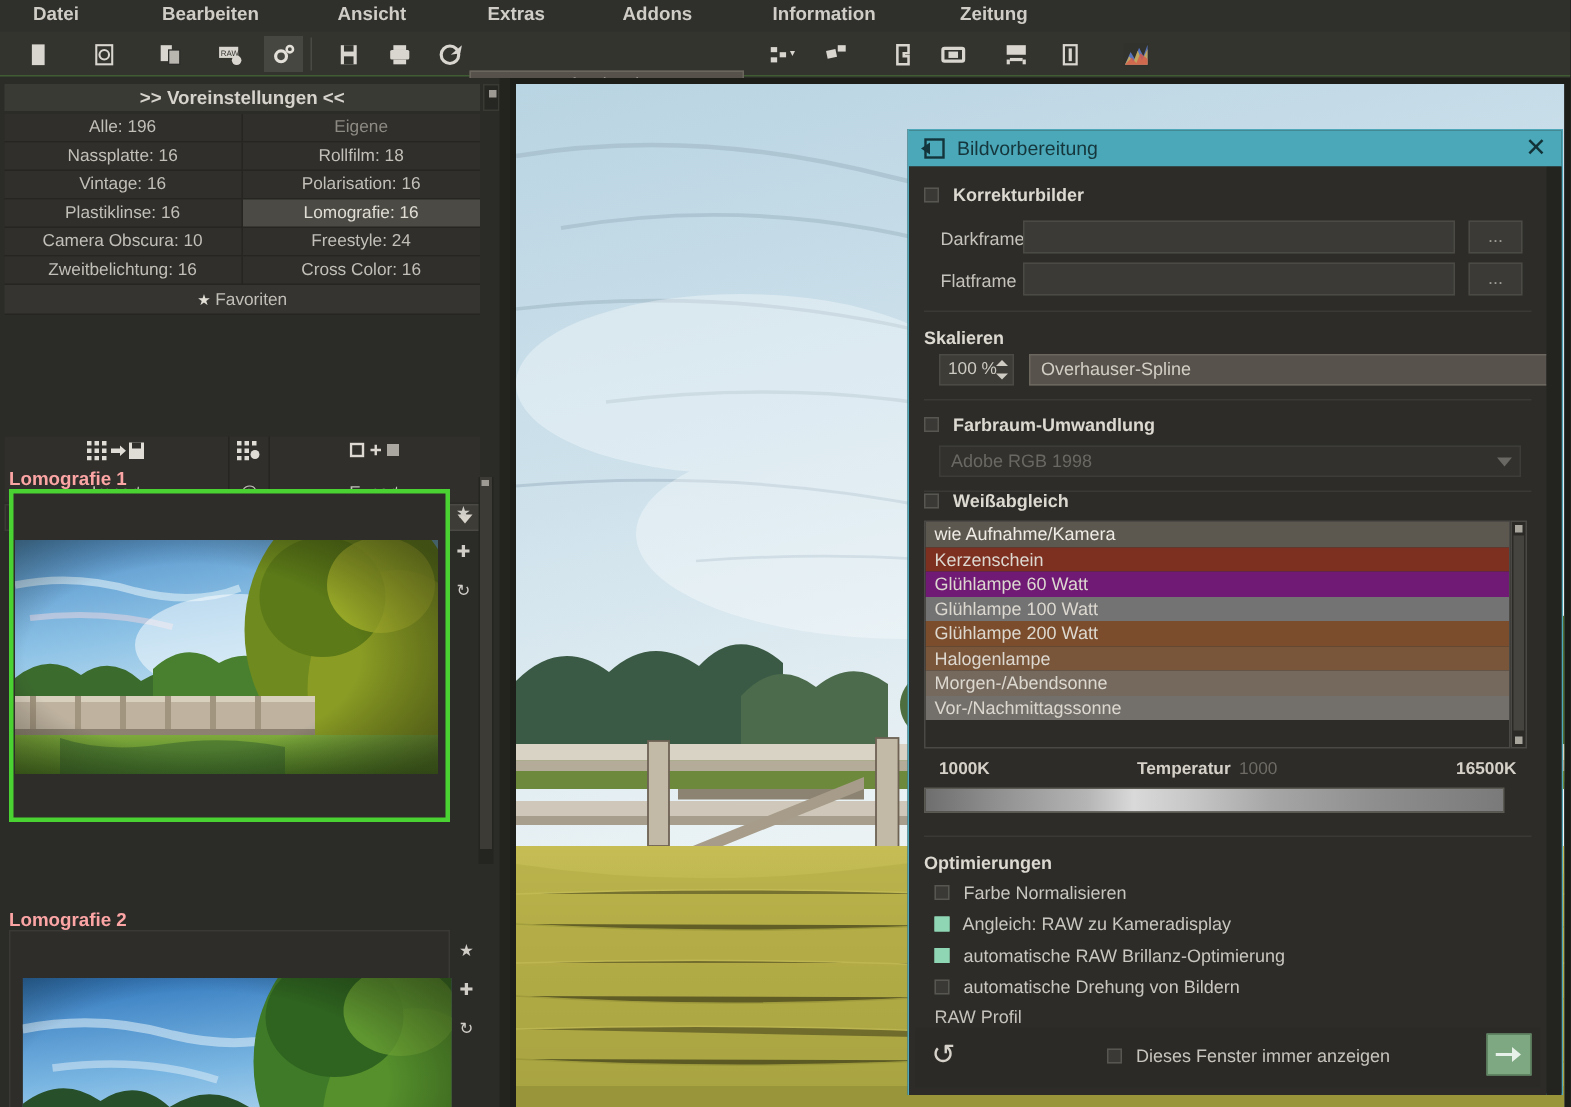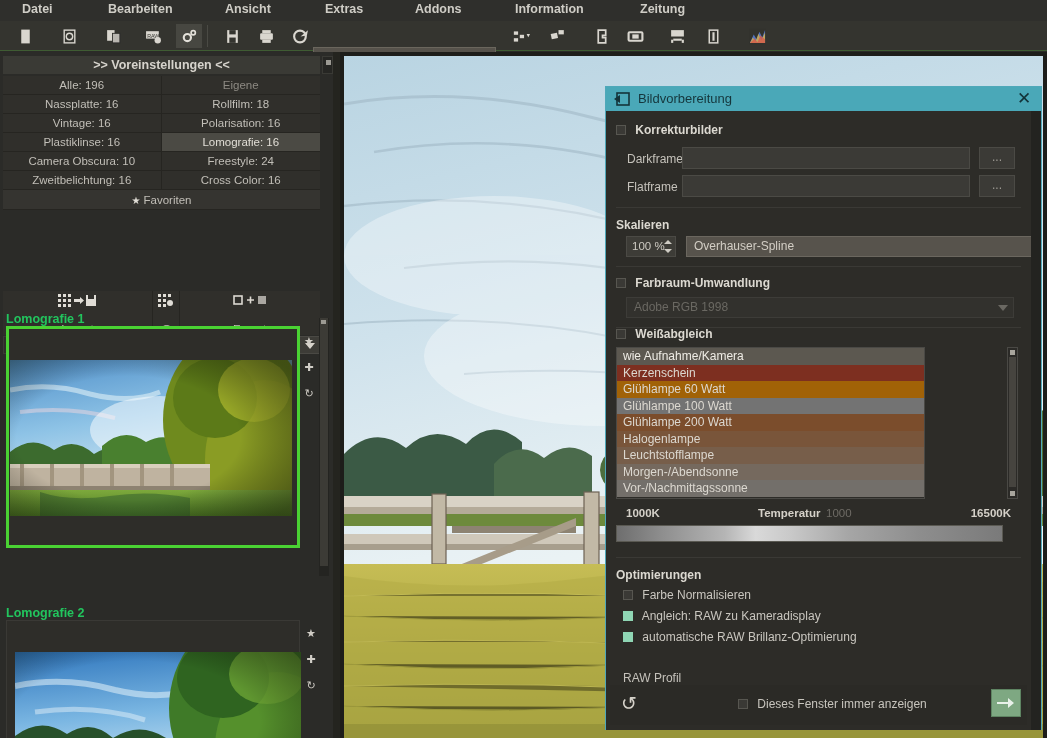--- a/index.html
+++ b/index.html
@@ -113,21 +113,21 @@
     line-height:16px; text-align:center; padding-right:14px;
   }
   #filtersel .arr {
     position:absolute; right:4px; top:6px;
     width:0;height:0;border-left:5px solid transparent;border-right:5px solid transparent;
     border-top:6px solid #d8d4cc;
   }
 
   
   .thumbLabel {
-    position:absolute; left:6px; font-size:12.5px; font-weight:bold; color:#22c55e;
+    position:absolute; left:6px; font-size:12.5px; font-weight:bold; color:#fca5a5;
   }
   .thumbBox {
     position:absolute; left:6px; width:294px; background:#2e2d29;
   }
   .thumbBox.selected { border:3px solid #4ad233; }
   .thumbBox.plain { border:1px solid #3a3935; }
   .thumbInner { position:absolute; left:0; right:0; overflow:hidden; }
   .thumbActions {
     position:absolute; width:18px;
     display:flex; flex-direction:column; align-items:center;
@@ -210,21 +210,21 @@
   .spin {
     background:#3d3c37; border:1px solid #4b4a45; height:21px; width:50px;
     color:#cdcac2; font-size:11.5px; line-height:19px; text-align:left; padding-left:5px;
     position:relative;
   }
   .spin .up, .spin .dn { position:absolute; right:3px; width:7px; height:5px; }
   .divline { position:absolute; left:10px; width:405px; height:1px; background:#3a3935; }
 
   
   #wbList {
-    position:absolute; left:10px; top:294px; width:309px; height:152px;
+    position:absolute; left:10px; top:294px; width:391px; height:152px;
     border:1px solid #4a4945; overflow:hidden;
   }
   .wbItem {
     height:16.5px; line-height:16.5px; font-size:12px; padding-left:6px;
     color:#dcd8d0; white-space:nowrap; overflow:hidden;
   }
   .wbItem.first { background:#5c5850; color:#efece5; }
   #wbScroll {
     position:absolute; left:401px; top:294px; width:11px; height:152px;
     background:#2b2a27; border:1px solid #4a4945;
@@ -730,25 +730,24 @@
     <div class="divline" style="top:216px"></div>
 
     <div class="sect" style="top:216px">
       <span class="cbx"></span>
       <span class="sectHdr">Weißabgleich</span>
     </div>
 
     <div id="wbList" style="top:236px">
       <div class="wbItem first">wie Aufnahme/Kamera</div>
       <div class="wbItem" style="background:#7d2f20">Kerzenschein</div>
-      <div class="wbItem" style="background:#a16207">Glühlampe 60 Watt</div>
+      <div class="wbItem" style="background:#701a75">Glühlampe 60 Watt</div>
       <div class="wbItem" style="background:#737373">Glühlampe 100 Watt</div>
       <div class="wbItem" style="background:#7b4d2c">Glühlampe 200 Watt</div>
       <div class="wbItem" style="background:#79553a">Halogenlampe</div>
-      <div class="wbItem" style="background:#775e4a">Leuchtstofflampe</div>
       <div class="wbItem" style="background:#75695e">Morgen-/Abendsonne</div>
       <div class="wbItem" style="background:#736f6a">Vor-/Nachmittagssonne</div>
     </div>
     <div id="wbScroll" style="top:236px">
       <div class="nub" style="top:2px"></div>
       <div class="bar"></div>
       <div class="nub" style="bottom:2px"></div>
     </div>
 
     <div id="tempRow" style="top:396px">
@@ -768,20 +767,24 @@
       <span>Farbe Normalisieren</span>
     </div>
     <div class="sect optRow" style="left:17px;top:499px">
       <span class="cbx on"></span>
       <span>Angleich: RAW zu Kameradisplay</span>
     </div>
     <div class="sect optRow" style="left:17px;top:520px">
       <span class="cbx on"></span>
       <span>automatische RAW Brillanz-Optimierung</span>
     </div>
+    <div class="sect optRow" style="left:17px;top:541px">
+      <span class="cbx"></span>
+      <span>automatische Drehung von Bildern</span>
+    </div>
 
     <div class="sect fieldLabel" style="left:17px;top:560px">RAW Profil</div>
     <div class="selectbox" style="position:absolute;left:17px;top:578px;width:391px">
       <span>kein RAW Profil anwenden</span>
       <span class="arr"></span>
     </div>
   </div>
 
   <div id="dlgScrollStrip"></div>
 

